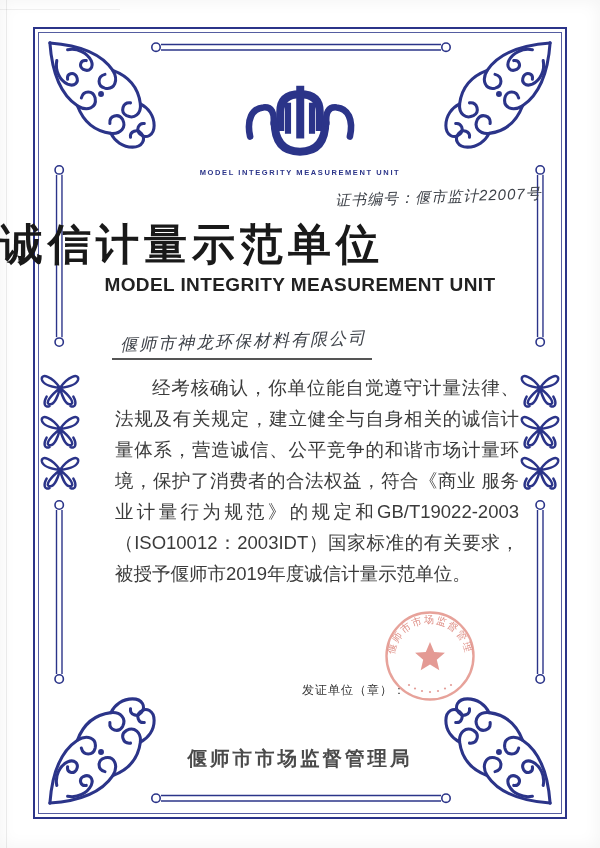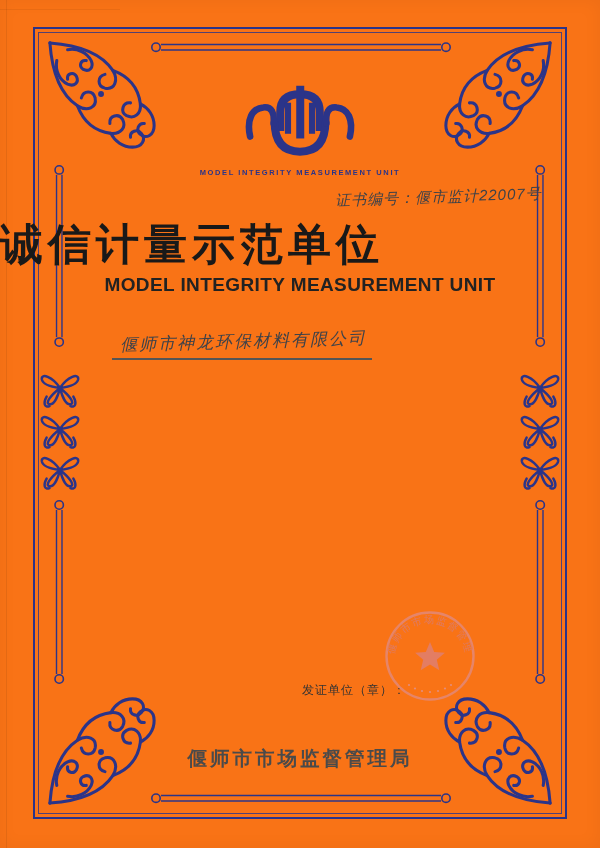--- a/index.html
+++ b/index.html
@@ -6,21 +6,21 @@
     --navy:#2b3489;
     --title:#191919;
     --bodytext:#3b3b3b;
     --hand:#3e4249;
     --seal:#dd8379;
     --footer:#4a4a4a;
   }
   html,body{margin:0;padding:0;background:#e9e9e7;}
   .page{
     position:relative;width:600px;height:848px;margin:0 auto;
-    background:#f97316;overflow:hidden;
+    background:#ffffff;overflow:hidden;
     font-family:"Liberation Sans","DejaVu Sans",sans-serif;
     box-shadow:inset 0 0 18px rgba(0,0,0,0.05);
   }
   .paper-edge-left{position:absolute;left:6px;top:0;width:1px;height:100%;background:rgba(0,0,0,0.07);}
   .paper-edge-top{position:absolute;left:0;top:9px;width:120px;height:1px;background:rgba(0,0,0,0.06);}
 
   
   .border-outer{position:absolute;left:33px;top:27px;right:33px;bottom:29px;border:2.6px solid var(--navy);}
   .border-outer-thin{position:absolute;left:38px;top:32px;right:38px;bottom:34px;border:1px solid var(--navy);opacity:.8;}
   .corner{position:absolute;width:118px;height:118px;color:var(--navy);}
@@ -251,20 +251,21 @@
   <div class="cert-no">
     <span>证书编号：</span><span>偃市监计22007号</span>
   </div>
 
   <div class="title-zh">诚信计量示范单位</div>
   <div class="title-en">MODEL INTEGRITY MEASUREMENT UNIT</div>
 
   <div class="company">偃师市神龙环保材料有限公司</div>
   <div class="company-underline"></div>
 
+  <div class="body-text">经考核确认，你单位能自觉遵守计量法律、法规及有关规定，建立健全与自身相关的诚信计量体系，营造诚信、公平竞争的和谐市场计量环境，保护了消费者的合法权益，符合《商业 服务业计量行为规范》的规定和GB/T19022-2003（ISO10012：2003IDT）国家标准的有关要求，被授予偃师市2019年度诚信计量示范单位。</div>
 
   <div class="issuer">发证单位（章）：</div>
 
   <div class="seal">
     <svg viewBox="0 0 94 94">
       <defs>
         <path id="sealArc" d="M 11 50 A 36 36 0 1 1 83 50" fill="none"></path>
       </defs>
       <circle cx="47" cy="47" r="43.5" fill="none" stroke="#e08a80" stroke-width="2.4" opacity="0.9"></circle>
       <polygon fill="#dd8078" opacity="0.9" points="47,33 51.2,42.9 61.9,43.7 53.8,50.8 56.3,61.2 47,55.6 37.7,61.2 40.2,50.8 32.1,43.7 42.8,42.9"></polygon>

